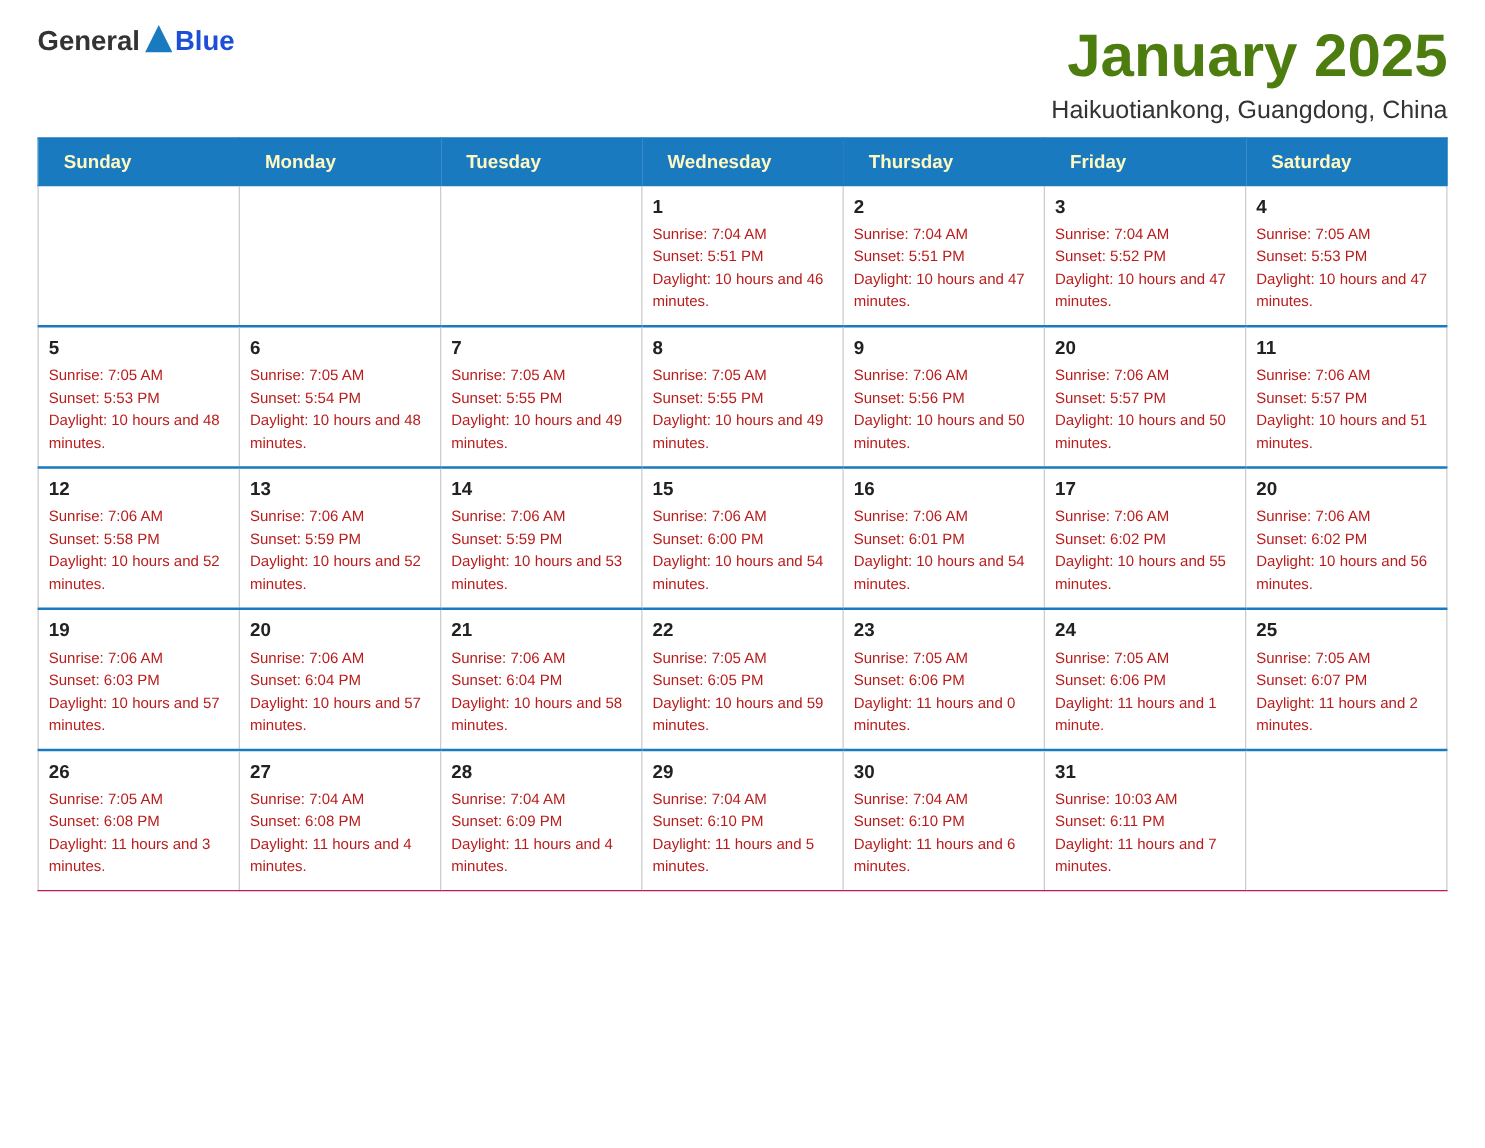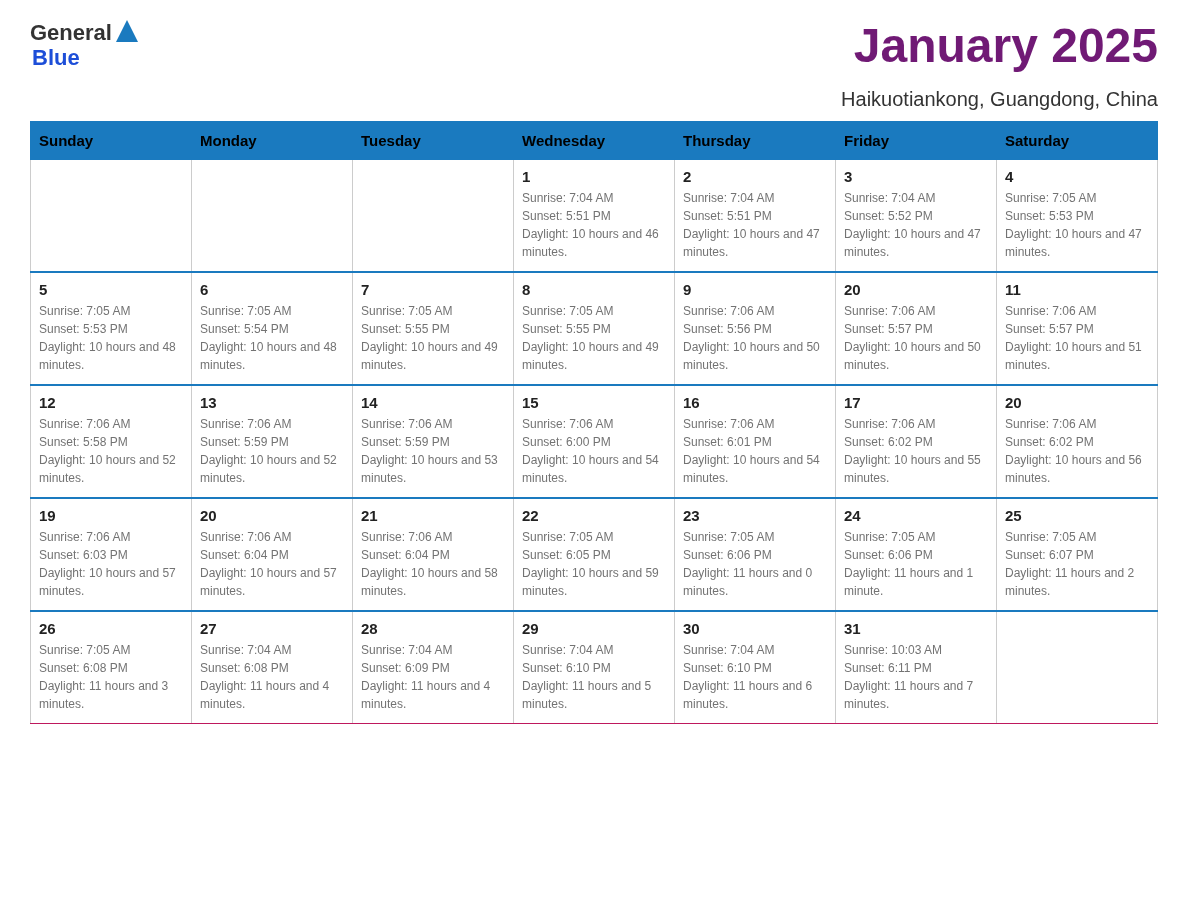--- a/index.html
+++ b/index.html
@@ -30,39 +30,39 @@
       font-size: 22px;
       font-weight: bold;
       color: #1d4ed8;
     }
     .title-block {
       text-align: right;
     }
     .page-title {
       font-size: 48px;
       font-weight: bold;
-      color: #701a75;
+      color: #4d7c0f;
       line-height: 1.1;
     }
     .page-subtitle {
       font-size: 20px;
       color: #333;
-      margin-top: 15px;
+      margin-top: 4px;
     }
     table {
       width: 100%;
       border-collapse: collapse;
       margin-top: 10px;
     }
     th {
       background-color: #1a7abf;
-      color: #000000;
+      color: #fef9c3;
       font-size: 15px;
       font-weight: bold;
-      padding: 10px 8px;
+      padding: 10px 20px;
       text-align: left;
       border: 1px solid #1a7abf;
     }
     td {
       vertical-align: top;
       padding: 8px 8px 10px 8px;
       border: 1px solid #ccc;
       width: 14.28%;
       font-size: 12.5px;
       color: #333;
@@ -70,39 +70,39 @@
     }
     .day-number {
       font-size: 15px;
       font-weight: bold;
       color: #222;
       display: block;
       margin-bottom: 4px;
     }
     .day-info {
       font-size: 12px;
-      color: #737373;
+      color: #b91c1c;
       line-height: 1.5;
     }
     tr td {
       border-bottom: 2px solid #1a7abf;
     }
     tr:last-child td {
       border-bottom: 1px solid #be185d;
     }
     .empty-cell {
       background: #fff;
     }
   </style>
 </head>
 <body>
 
 <div class="header">
   <div class="logo">
-    <div style="display:flex; flex-direction:column; align-items:flex-start;">
+    <div style="display:flex; flex-direction:row; align-items:flex-start;">
       <div style="display:flex; align-items:center; line-height:1;">
         <span class="logo-text-general">General</span>
         <div style="display:inline-block; margin-left:4px; vertical-align:middle;">
           <svg width="22" height="22" viewBox="0 0 22 22">
             <polygon points="0,22 11,0 22,22" fill="#1a7abf"></polygon>
           </svg>
         </div>
       </div>
       <span class="logo-text-blue" style="margin-left:2px;">Blue</span>
     </div>

